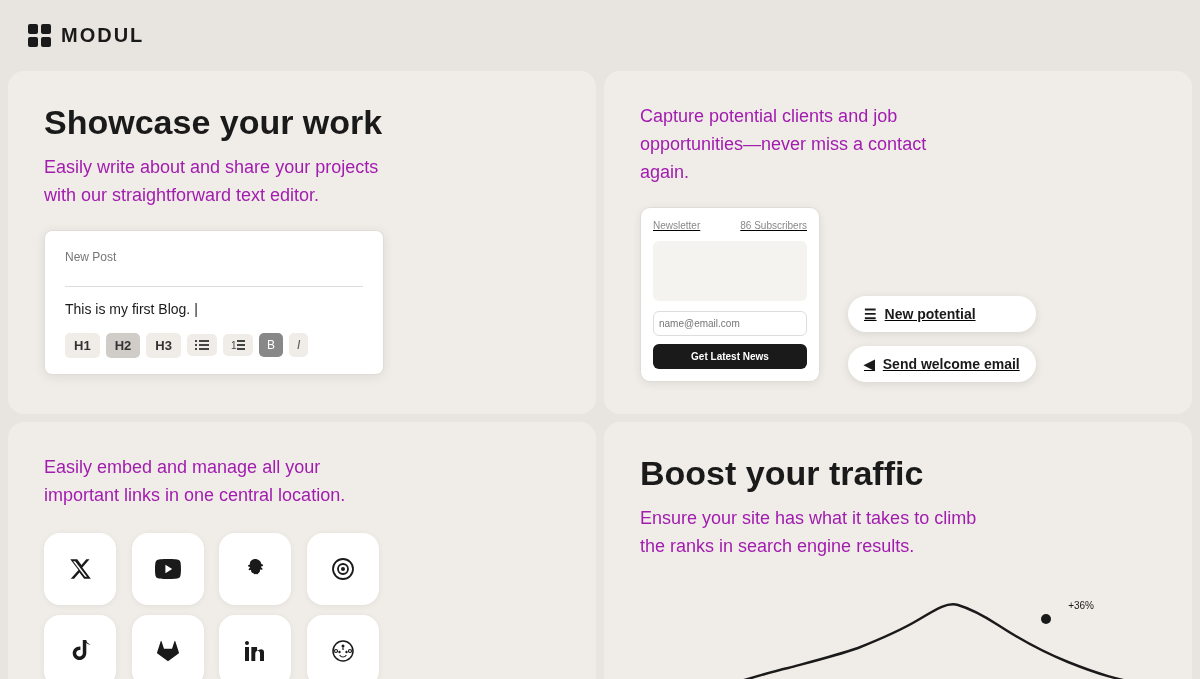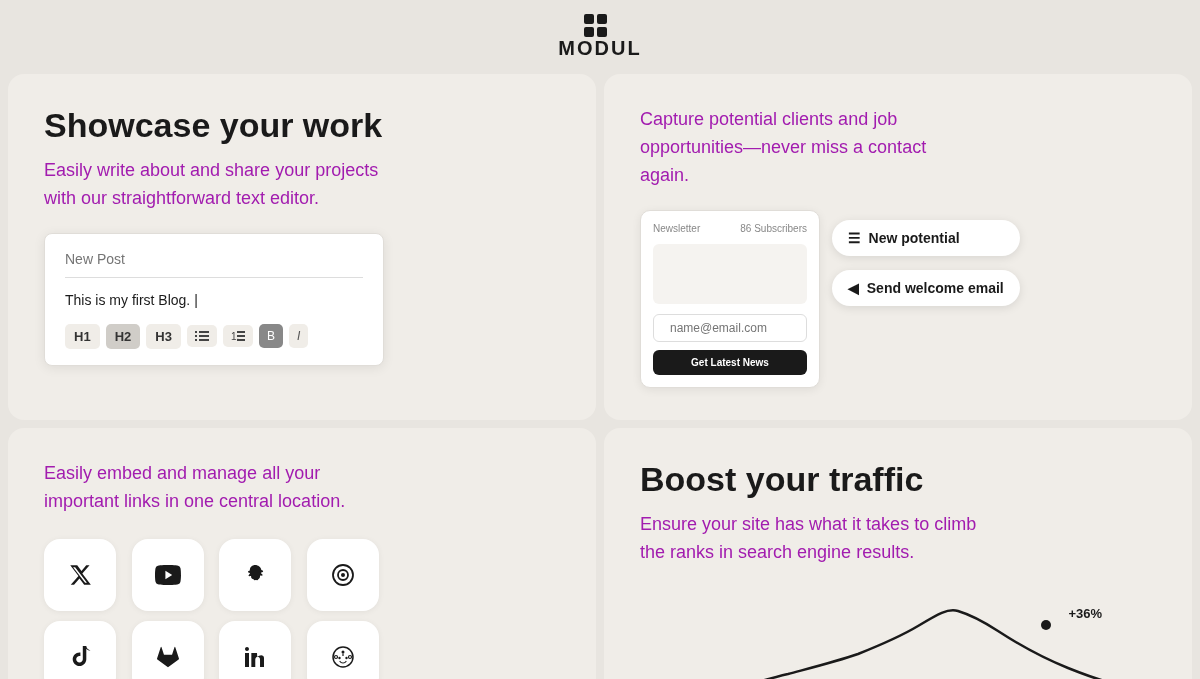--- a/index.html
+++ b/index.html
@@ -8,23 +8,22 @@
       font-family: -apple-system, BlinkMacSystemFont, 'Segoe UI', sans-serif;
       min-height: 679px;
       width: 1200px;
       overflow: hidden;
     }
 
     
     .header {
       display: flex;
       align-items: center;
-      padding: 14px 28px;
+      padding: 24px 28px;
       background: #e8e5e0;
-      flex-direction: column;
     }
     .logo-icon {
       display: grid;
       grid-template-columns: 1fr 1fr;
       gap: 3px;
       margin-right: 10px;
     }
     .logo-icon span {
       display: block;
       width: 10px;
@@ -78,23 +77,23 @@
       padding: 16px 20px;
       margin-top: 20px;
       width: 340px;
       box-shadow: 0 2px 12px rgba(0,0,0,0.08);
       border: 1px solid #e0ddd8;
     }
     .editor-title-field {
       border: none;
       border-bottom: 1px solid #ddd;
       width: 100%;
-      font-size: 14px;
+      font-size: 12px;
       color: #aaa;
-      padding-bottom: 10px;
+      padding-bottom: 22px;
       margin-bottom: 14px;
       outline: none;
       background: transparent;
     }
     .editor-content {
       font-size: 14px;
       color: #1a1a1a;
       margin-bottom: 16px;
     }
     .editor-toolbar {
@@ -133,24 +132,25 @@
     }
     .italic-btn {
       background: #f0ede8;
       color: #555;
       font-style: italic;
     }
 
     
     .leads-area {
       display: flex;
-      align-items: flex-start;
-      gap: 12px;
+      align-items: flex-end;
+      gap: 28px;
       margin-top: 20px;
       position: relative;
+      text-decoration: underline;
     }
     .newsletter-mockup {
       background: white;
       border-radius: 10px;
       padding: 12px;
       width: 180px;
       border: 1px solid #e0ddd8;
       box-shadow: 0 2px 10px rgba(0,0,0,0.07);
     }
     .newsletter-header {
@@ -165,23 +165,23 @@
     }
     .newsletter-list-area {
       background: #f5f3f0;
       border-radius: 6px;
       height: 60px;
       margin-bottom: 10px;
     }
     .newsletter-email-input {
       border: 1px solid #ddd;
       border-radius: 6px;
-      padding: 6px 16px;
+      padding: 6px 5px;
       width: 100%;
-      font-size: 12px;
+      font-size: 10px;
       color: #aaa;
       margin-bottom: 8px;
     }
     .newsletter-cta {
       background: #1a1a1a;
       color: white;
       border: none;
       border-radius: 6px;
       width: 100%;
       padding: 7px;
@@ -236,23 +236,23 @@
 
     
     .chart-area {
       margin-top: 20px;
       position: relative;
       height: 160px;
     }
     .chart-label {
       position: absolute;
       top: 20px;
-      right: 54px;
-      font-size: 13px;
-      font-weight: 700;
+      right: 62px;
+      font-size: 10px;
+      font-weight: 400;
       color: #1a1a1a;
     }
     .chart-dot {
       position: absolute;
       width: 10px;
       height: 10px;
       background: #1a1a1a;
       border-radius: 50%;
       top: 34px;
       right: 105px;

